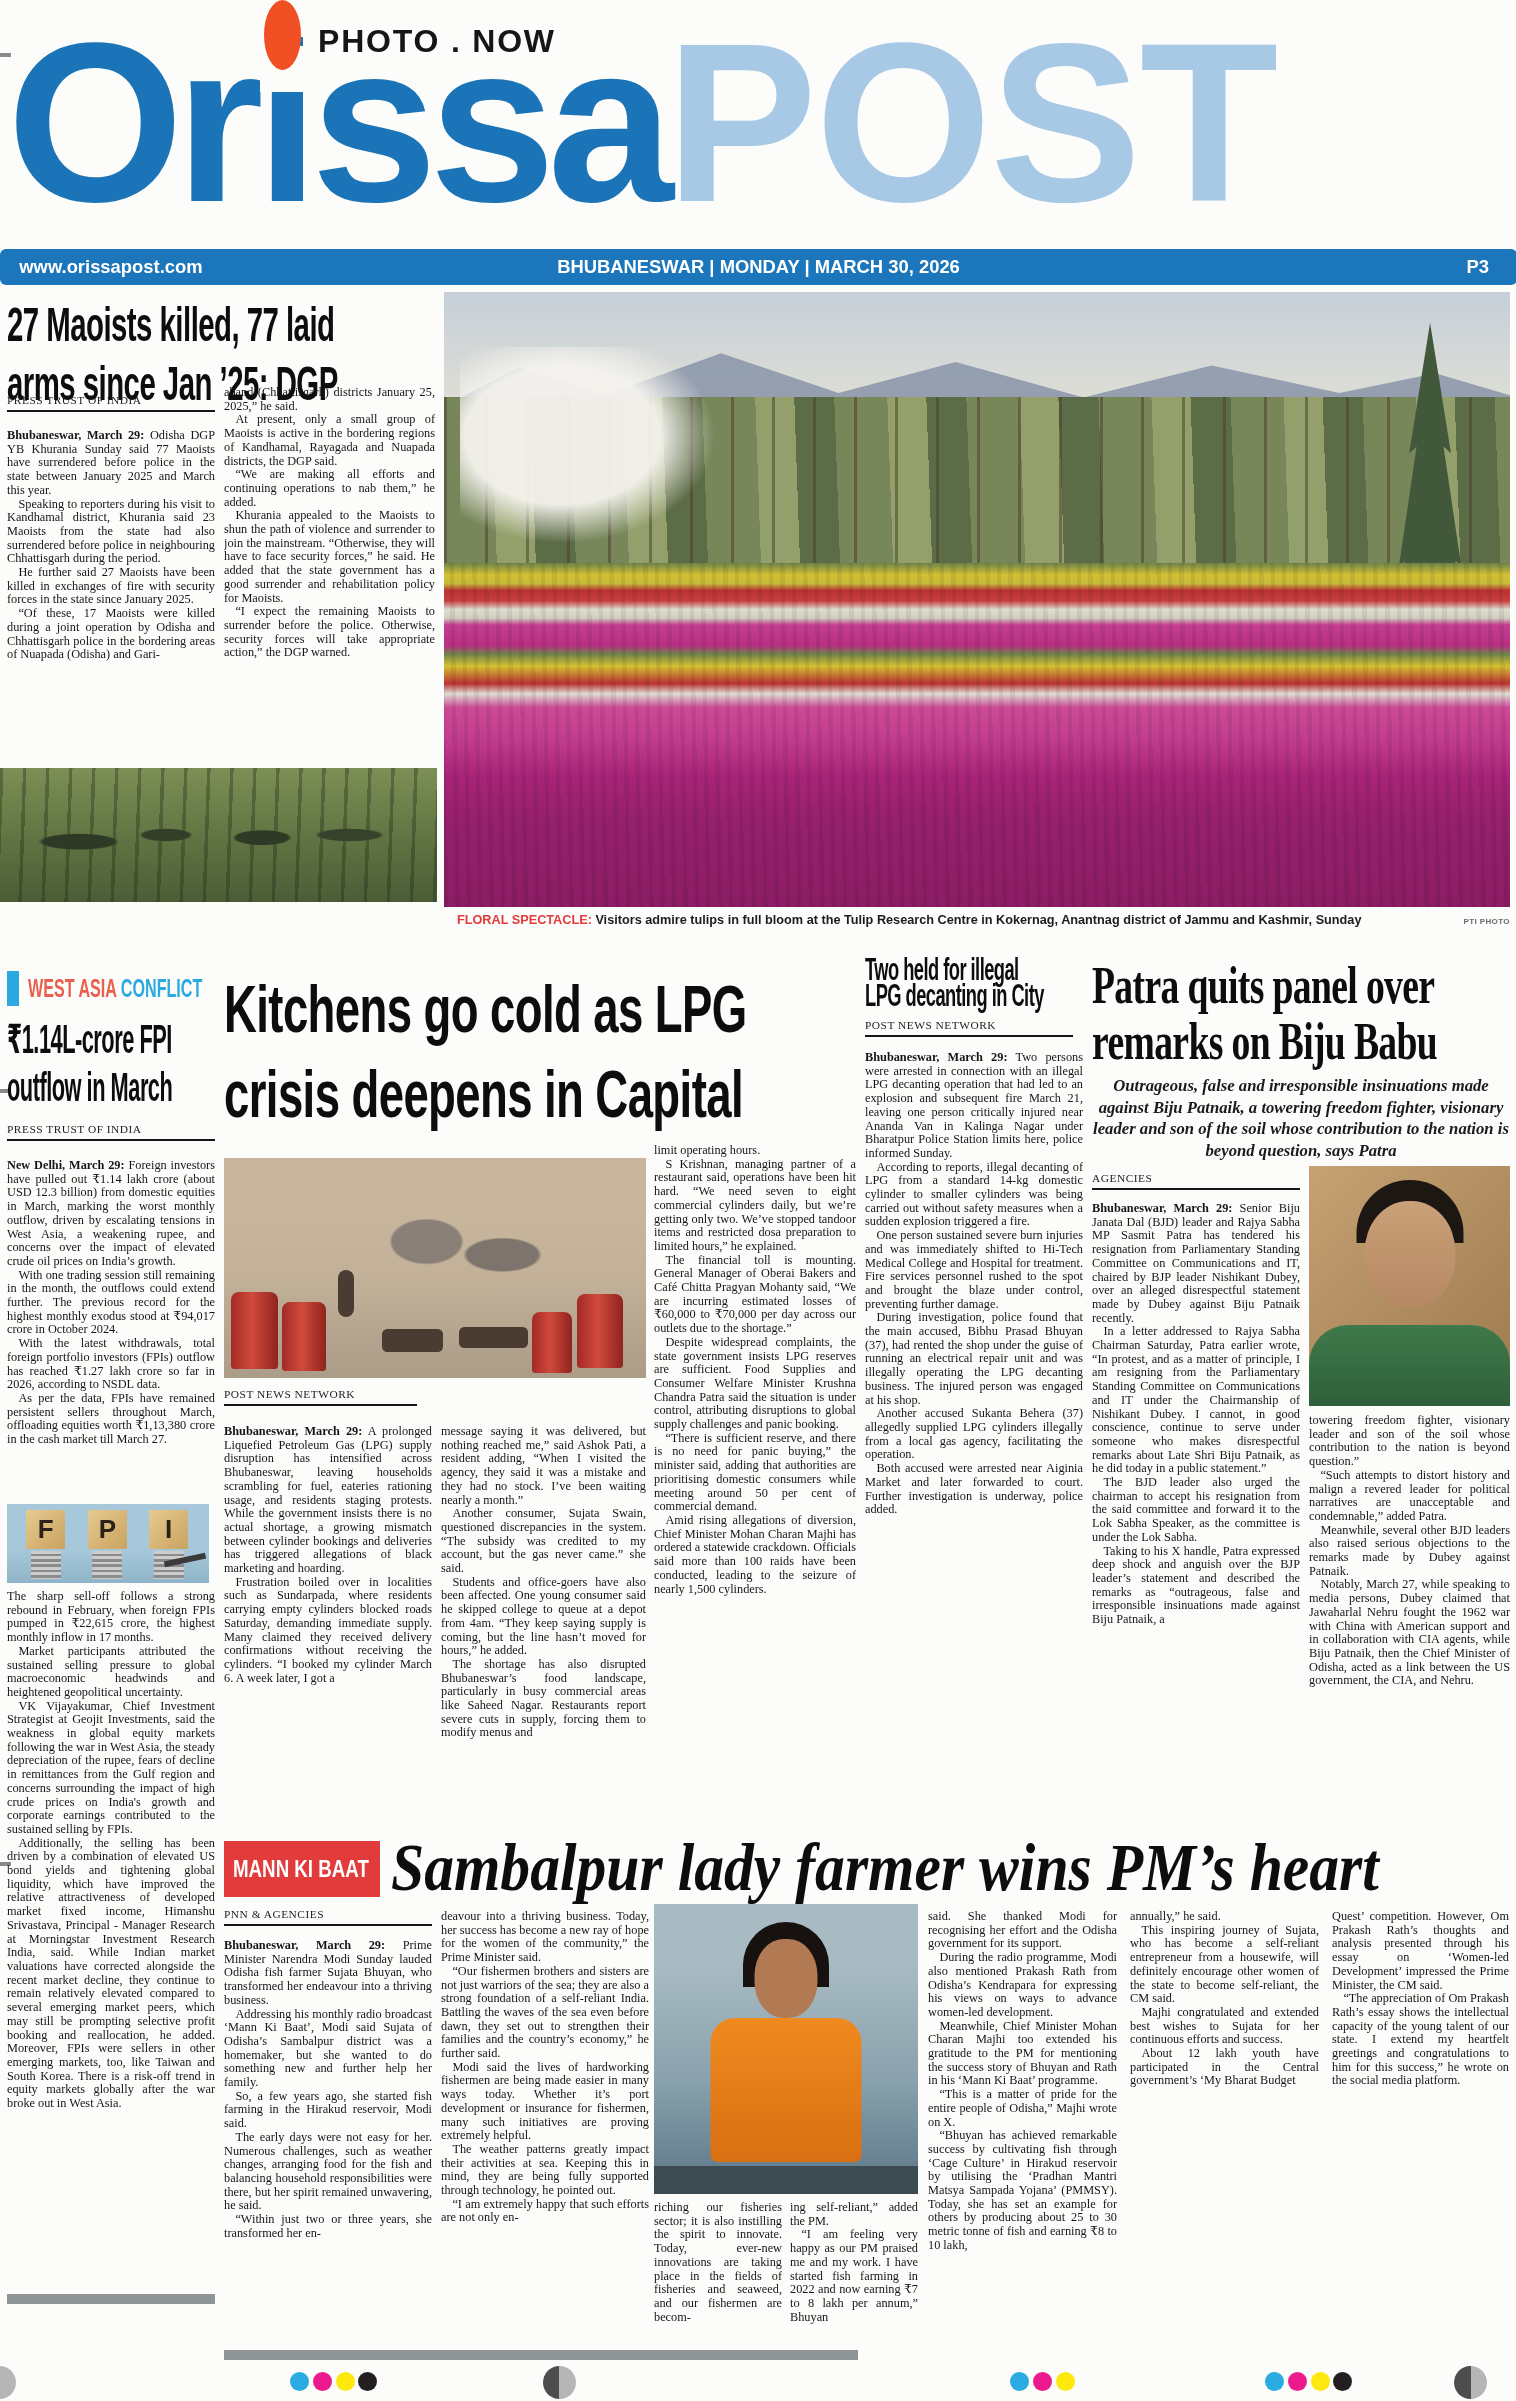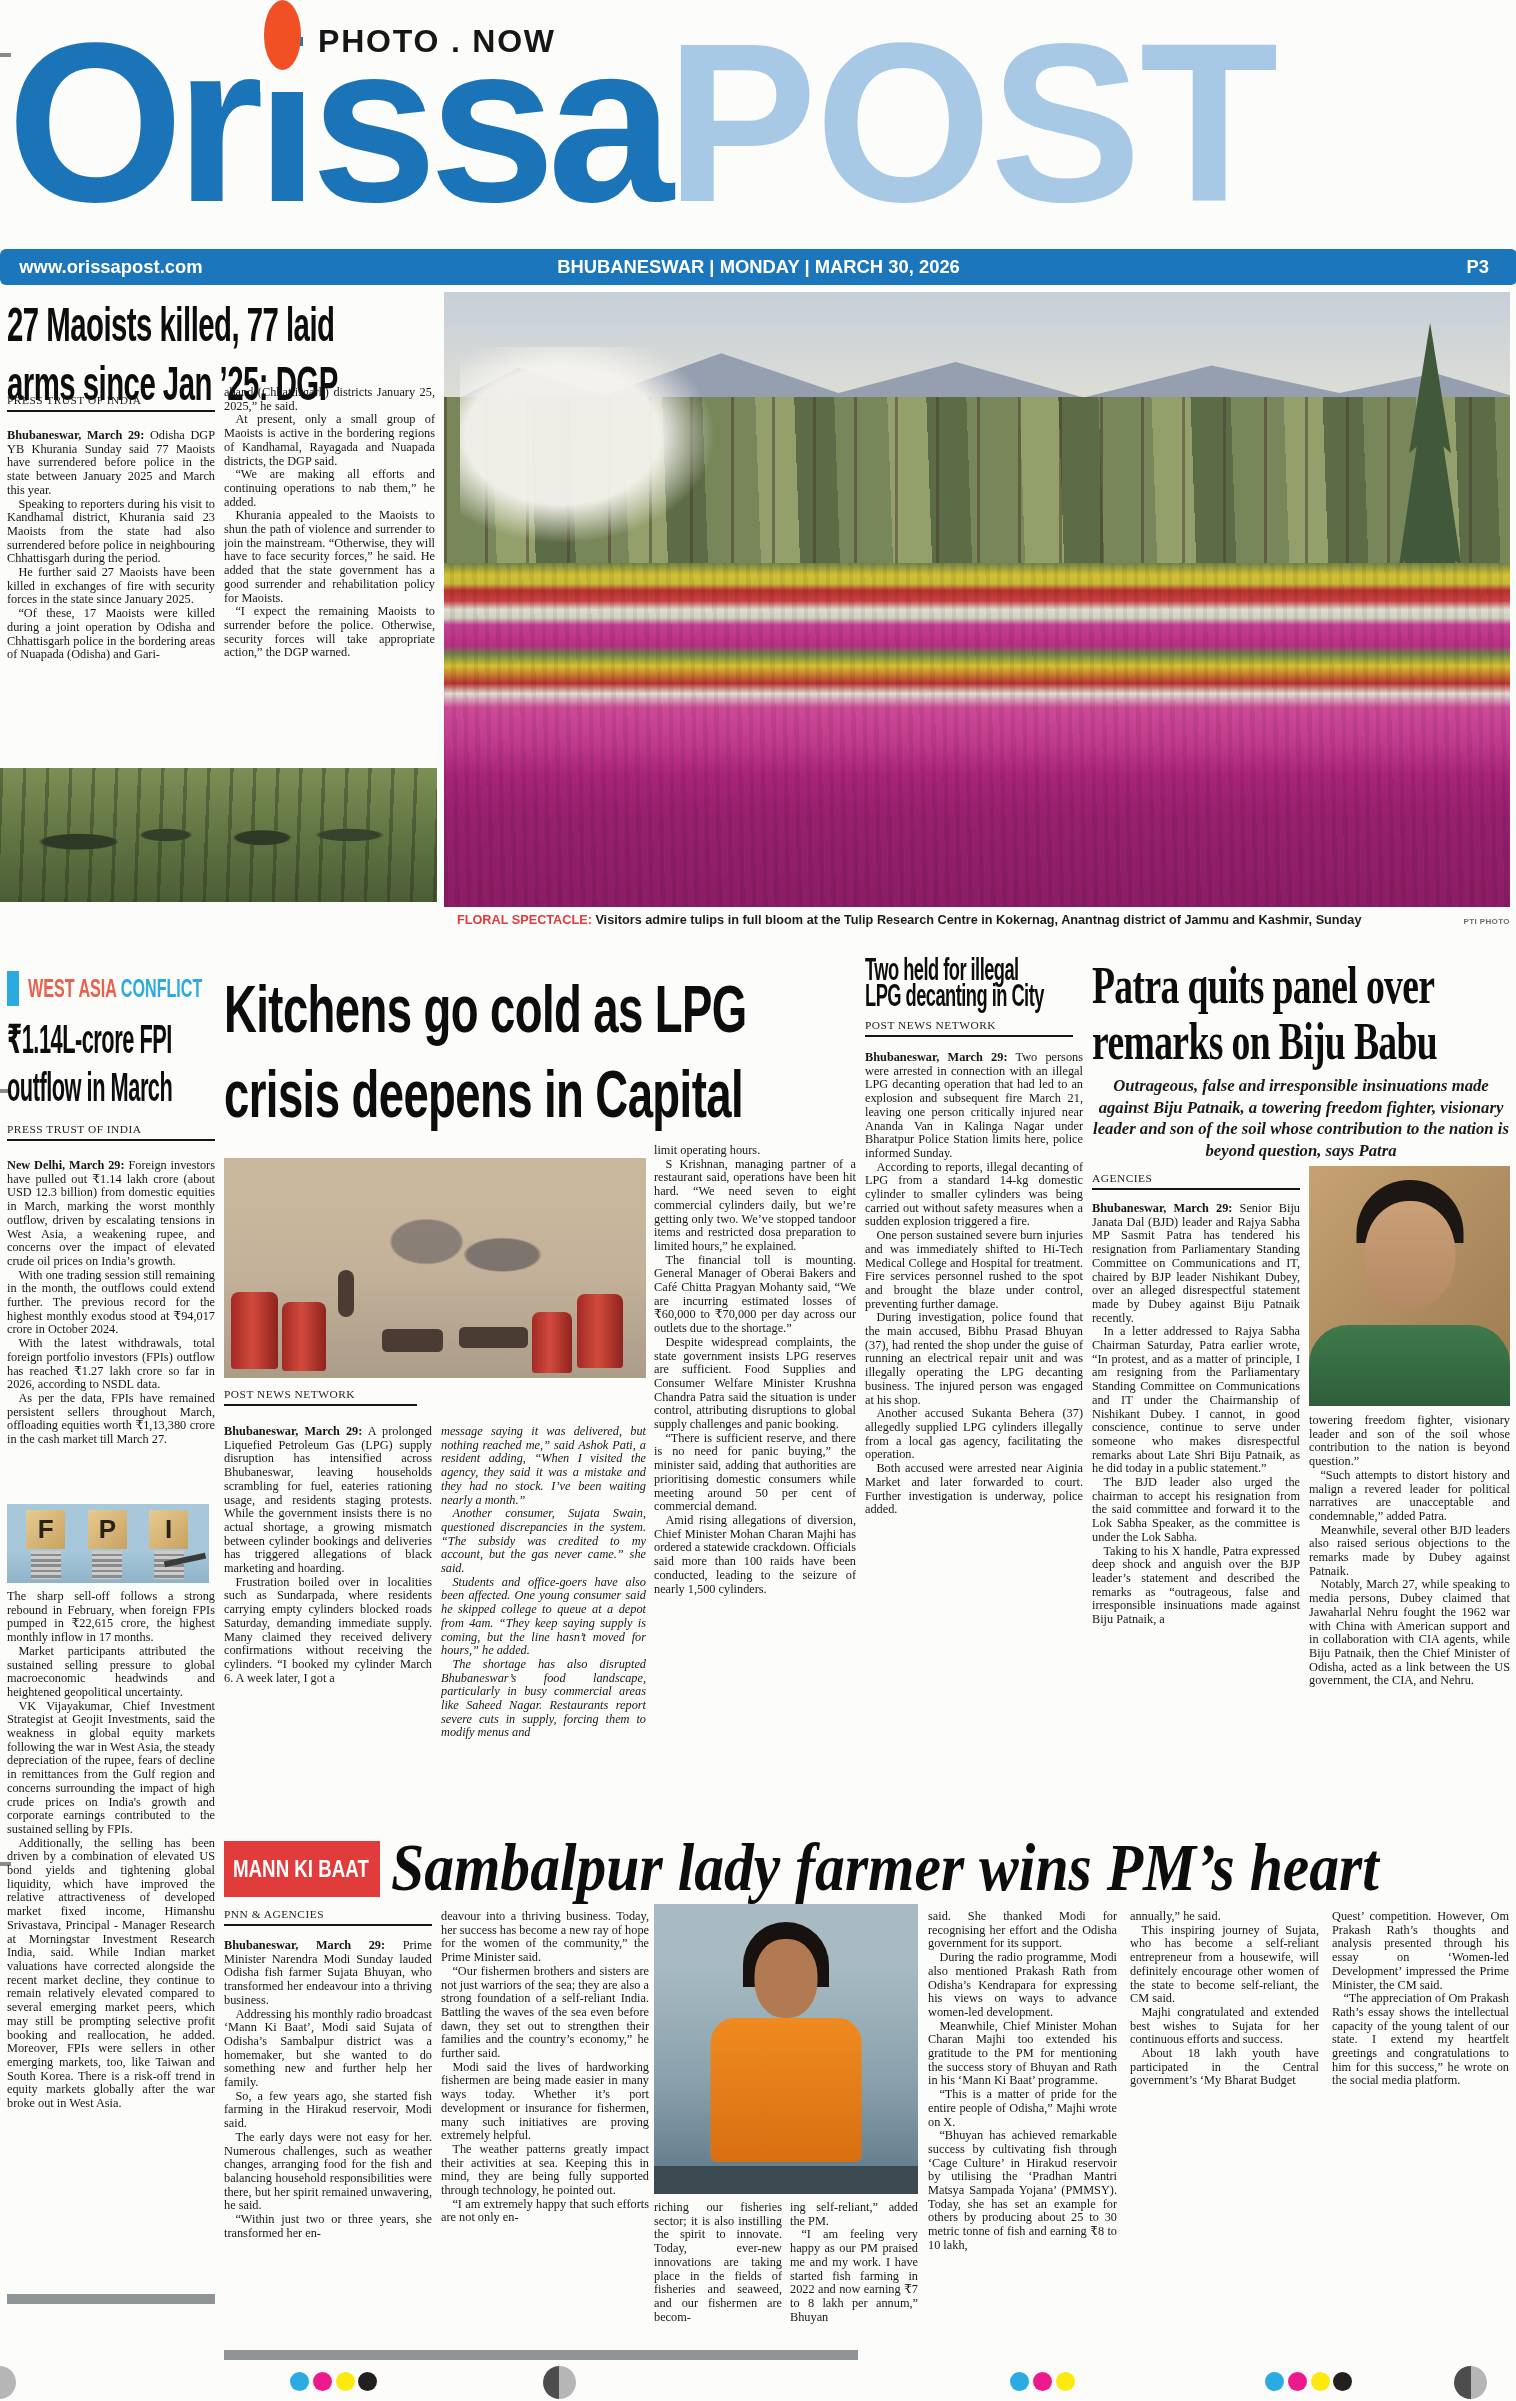--- a/index.html
+++ b/index.html
@@ -207,21 +207,21 @@
     <div class="cyl" style="right:74px;bottom:5.3px;width:40px;height:61px;"></div>
     <div class="fig" style="left:158px;bottom:26px;width:61px;height:23px;"></div>
     <div class="fig" style="left:235px;bottom:30px;width:69px;height:21px;"></div>
     <div class="fig" style="left:114px;bottom:61px;width:16px;height:47px;border-radius:8px;"></div>
   </div>
   <div class="byline" style="left:224px;top:1388px;width:193px;">POST NEWS NETWORK</div>
   <div class="col" style="left:224px;top:1425px;width:208px;height:408px;">
       <p><b>Bhubaneswar, March 29:</b> A prolonged Liquefied Petroleum Gas (LPG) supply disruption has intensified across Bhubaneswar, leaving households scrambling for fuel, eateries rationing usage, and residents staging protests. While the government insists there is no actual shortage, a growing mismatch between cylinder bookings and deliveries has triggered allegations of black marketing and hoarding.</p>
       <p>Frustration boiled over in localities such as Sundarpada, where residents carrying empty cylinders blocked roads Saturday, demanding immediate supply. Many claimed they received delivery confirmations without receiving the cylinders. “I booked my cylinder March 6. A week later, I got a</p>
     </div>
-  <div class="col" style="left:441px;top:1425px;width:205px;height:408px;font-style:italic;">
+  <div class="col" style="left:441px;top:1425px;width:205px;height:408px;">
       <p>message saying it was delivered, but nothing reached me,” said Ashok Pati, a resident adding, “When I visited the agency, they said it was a mistake and they had no stock. I’ve been waiting nearly a month.”</p>
       <p>Another consumer, Sujata Swain, questioned discrepancies in the system. “The subsidy was credited to my account, but the gas never came.” she said.</p>
       <p>Students and office-goers have also been affected. One young consumer said he skipped college to queue at a depot from 4am. “They keep saying supply is coming, but the line hasn’t moved for hours,” he added.</p>
       <p>The shortage has also disrupted Bhubaneswar’s food landscape, particularly in busy commercial areas like Saheed Nagar. Restaurants report severe cuts in supply, forcing them to modify menus and</p>
     </div>
   <div class="col" style="left:654px;top:1144px;width:202px;height:689px;">
       <p>limit operating hours.</p>
       <p>S Krishnan, managing partner of a restaurant said, operations have been hit hard. “We need seven to eight commercial cylinders daily, but we’re getting only two. We’ve stopped tandoor items and restricted dosa preparation to limited hours,” he explained.</p>
       <p>The financial toll is mounting. General Manager of Oberai Bakers and Café Chitta Pragyan Mohanty said, “We are incurring estimated losses of ₹60,000 to ₹70,000 per day across our outlets due to the shortage.”</p>
       <p>Despite widespread complaints, the state government insists LPG reserves are sufficient. Food Supplies and Consumer Welfare Minister Krushna Chandra Patra said the situation is under control, attributing disruptions to global supply challenges and panic booking.</p>
@@ -299,21 +299,21 @@
       <p>said. She thanked Modi for recognising her effort and the Odisha government for its support.</p>
       <p>During the radio programme, Modi also mentioned Prakash Rath from Odisha’s Kendrapara for expressing his views on ways to advance women-led development.</p>
       <p>Meanwhile, Chief Minister Mohan Charan Majhi too extended his gratitude to the PM for mentioning the success story of Bhuyan and Rath in his ‘Mann Ki Baat’ programme.</p>
       <p>“This is a matter of pride for the entire people of Odisha,” Majhi wrote on X.</p>
       <p>“Bhuyan has achieved remarkable success by cultivating fish through ‘Cage Culture’ in Hirakud reservoir by utilising the ‘Pradhan Mantri Matsya Sampada Yojana’ (PMMSY). Today, she has set an example for others by producing about 25 to 30 metric tonne of fish and earning ₹8 to 10 lakh,</p>
     </div>
   <div class="col" style="left:1130px;top:1910px;width:189px;height:420px;">
       <p>annually,” he said.</p>
       <p>This inspiring journey of Sujata, who has become a self-reliant entrepreneur from a housewife, will definitely encourage other women of the state to become self-reliant, the CM said.</p>
       <p>Majhi congratulated and extended best wishes to Sujata for her continuous efforts and success.</p>
-      <p>About 18 lakh youth have participated in the Central government’s ‘My Bharat Budget</p>
+      <p>About 12 lakh youth have participated in the Central government’s ‘My Bharat Budget</p>
     </div>
   <div class="col" style="left:1332px;top:1910px;width:177px;height:420px;">
       <p>Quest’ competition. However, Om Prakash Rath’s thoughts and analysis presented through his essay on ‘Women-led Development’ impressed the Prime Minister, the CM said.</p>
       <p>“The appreciation of Om Prakash Rath’s essay shows the intellectual capacity of the young talent of our state. I extend my heartfelt greetings and congratulations to him for this success,” he wrote on the social media platform.</p>
     </div>
   <div class="graybar" style="left:224px;top:2350px;width:634px;"></div>
 
   <div class="halfcircle" style="left:-16.7px;"></div>
   <div class="regdot c-cyan" style="left:290px;"></div>
   <div class="regdot c-mag" style="left:313px;"></div>

